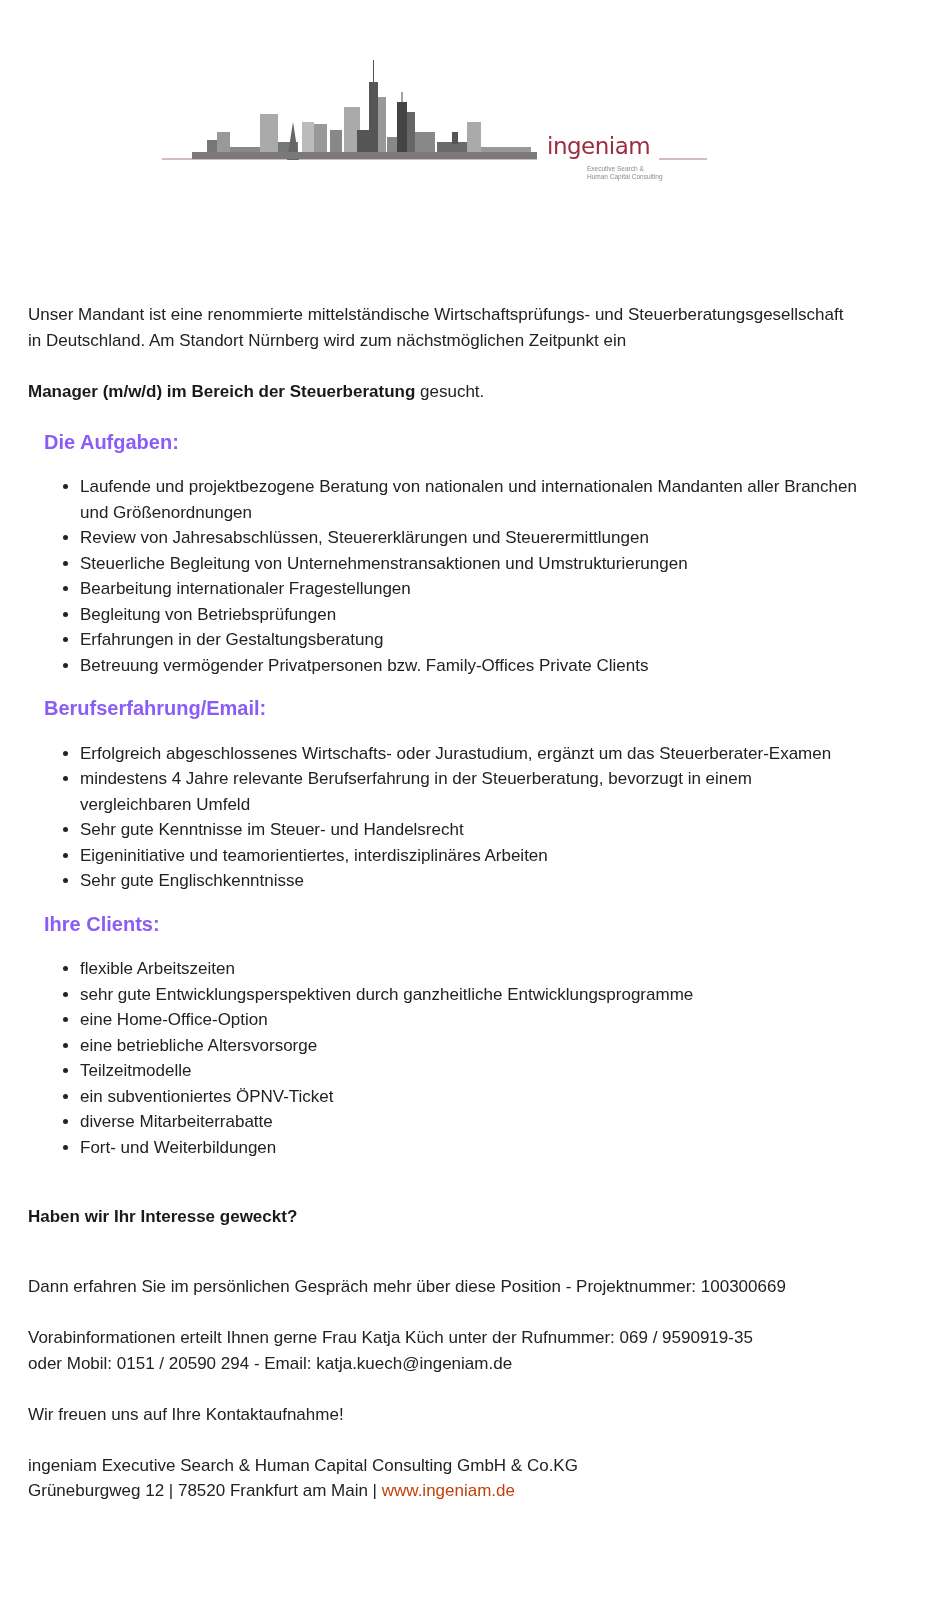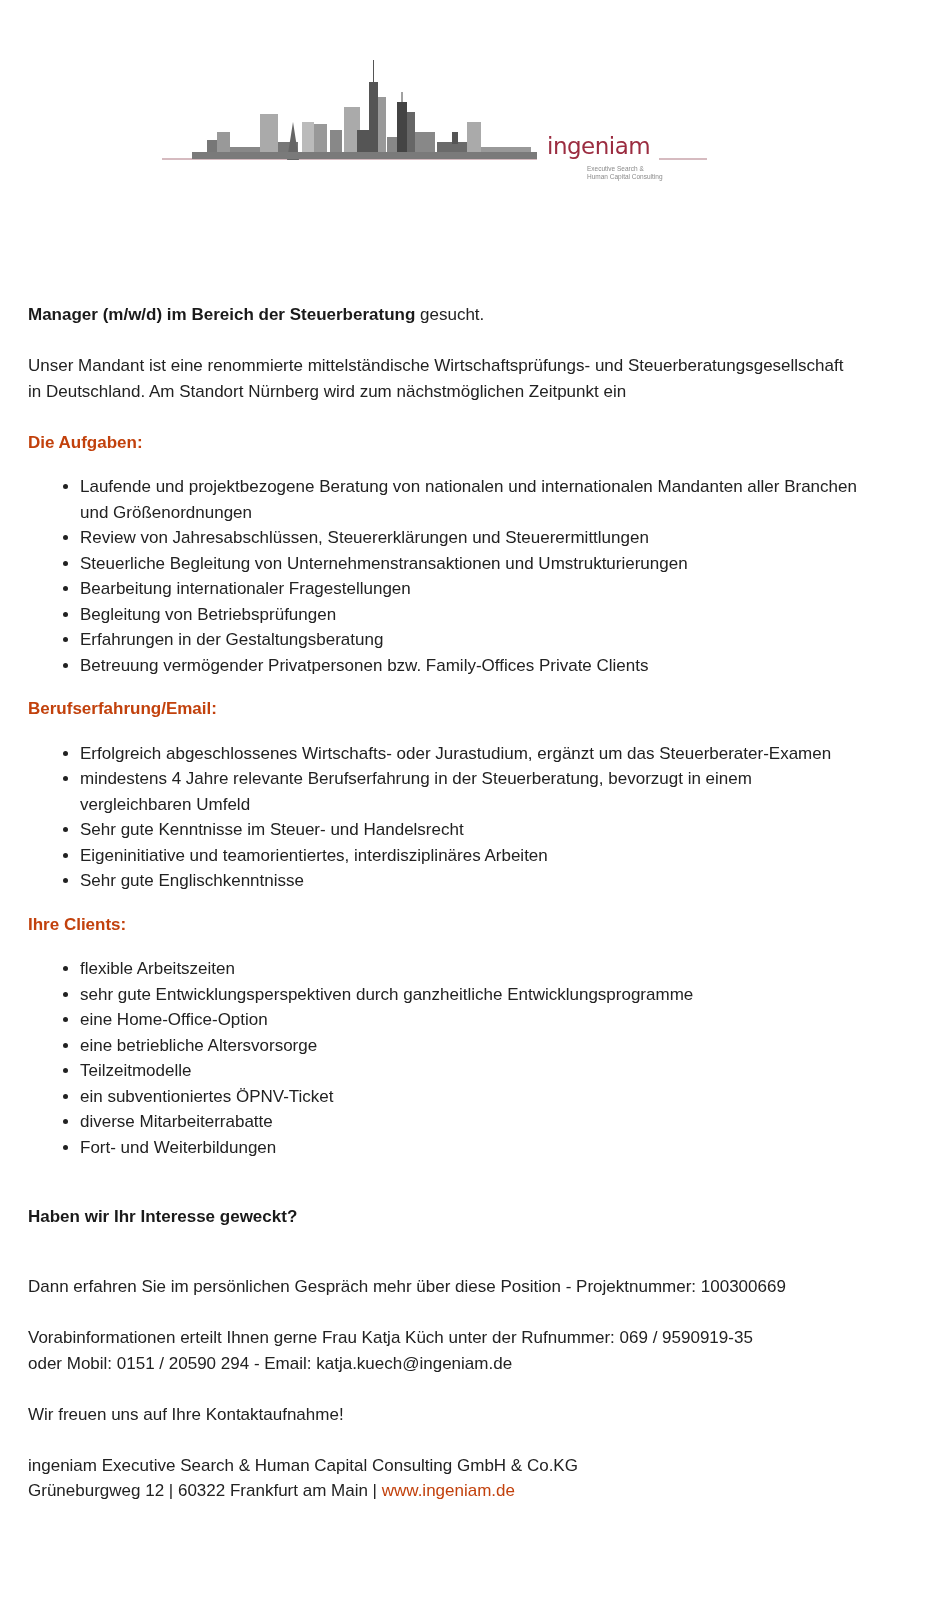--- a/index.html
+++ b/index.html
@@ -48,25 +48,25 @@
       position: absolute;
       left: 28px;
       top: 302px;
       width: 830px;
     }
     p {
       margin: 0 0 25.5px 0;
     }
     .bold { font-weight: bold; color: #1a1a1a; }
     h3 {
-      font-size: 17px;
+      font-size: 20px;
       font-weight: bold;
-      margin: 0 0 19px 0;
+      margin: 0 0 19px 16px;
       line-height: 25.5px;
-      color: #c2410c;
+      color: #8b5cf6;
     }
     ul {
       margin: 0 0 18px 0;
       padding-left: 52px;
     }
     ul li {
       padding-left: 0;
       margin: 0;
     }
     .spacer { height: 25.5px; }
@@ -112,25 +112,25 @@
     </g>
   </svg>
   <span class="logo-word">ingeniam</span>
   <div class="logo-tag">
     <div>Executive Search &amp;</div>
     <div>Human Capital Consulting</div>
   </div>
 </div>
 
 <div class="content">
+  <p>Unser Mandant ist eine renommierte mittelständische Wirtschaftsprüfungs- und Steuerberatungsgesellschaft in Deutschland. Am Standort Nürnberg wird zum nächstmöglichen Zeitpunkt ein</p>
+
   <p>
     <span class="bold">Manager (m/w/d) im Bereich der Steuerberatung</span><span> gesucht.</span>
   </p>
-
-  <p>Unser Mandant ist eine renommierte mittelständische Wirtschaftsprüfungs- und Steuerberatungsgesellschaft in Deutschland. Am Standort Nürnberg wird zum nächstmöglichen Zeitpunkt ein</p>
 
   <h3>Die Aufgaben:</h3>
   <ul>
     <li>Laufende und projektbezogene Beratung von nationalen und internationalen Mandanten aller Branchen und Größenordnungen</li>
     <li>Review von Jahresabschlüssen, Steuererklärungen und Steuerermittlungen</li>
     <li>Steuerliche Begleitung von Unternehmenstransaktionen und Umstrukturierungen</li>
     <li>Bearbeitung internationaler Fragestellungen</li>
     <li>Begleitung von Betriebsprüfungen</li>
     <li>Erfahrungen in der Gestaltungsberatung</li>
     <li>Betreuung vermögender Privatpersonen bzw. Family-Offices Private Clients</li>
@@ -165,15 +165,15 @@
 
   <p>
     <span>Vorabinformationen erteilt Ihnen gerne Frau Katja Küch unter der Rufnummer: 069 / 9590919-35</span><br>
     <span>oder Mobil: 0151 / 20590 294 - Email: katja.kuech@ingeniam.de</span>
   </p>
 
   <p>Wir freuen uns auf Ihre Kontaktaufnahme!</p>
 
   <p>
     <span>ingeniam Executive Search &amp; Human Capital Consulting GmbH &amp; Co.KG</span><br>
-    <span>Grüneburgweg 12 | 60322 Frankfurt am Main | </span><a class="web">www.ingeniam.de</a>
+    <span>Grüneburgweg 12 | 78520 Frankfurt am Main | </span><a class="web">www.ingeniam.de</a>
   </p>
 </div>
 
 </body></html>

